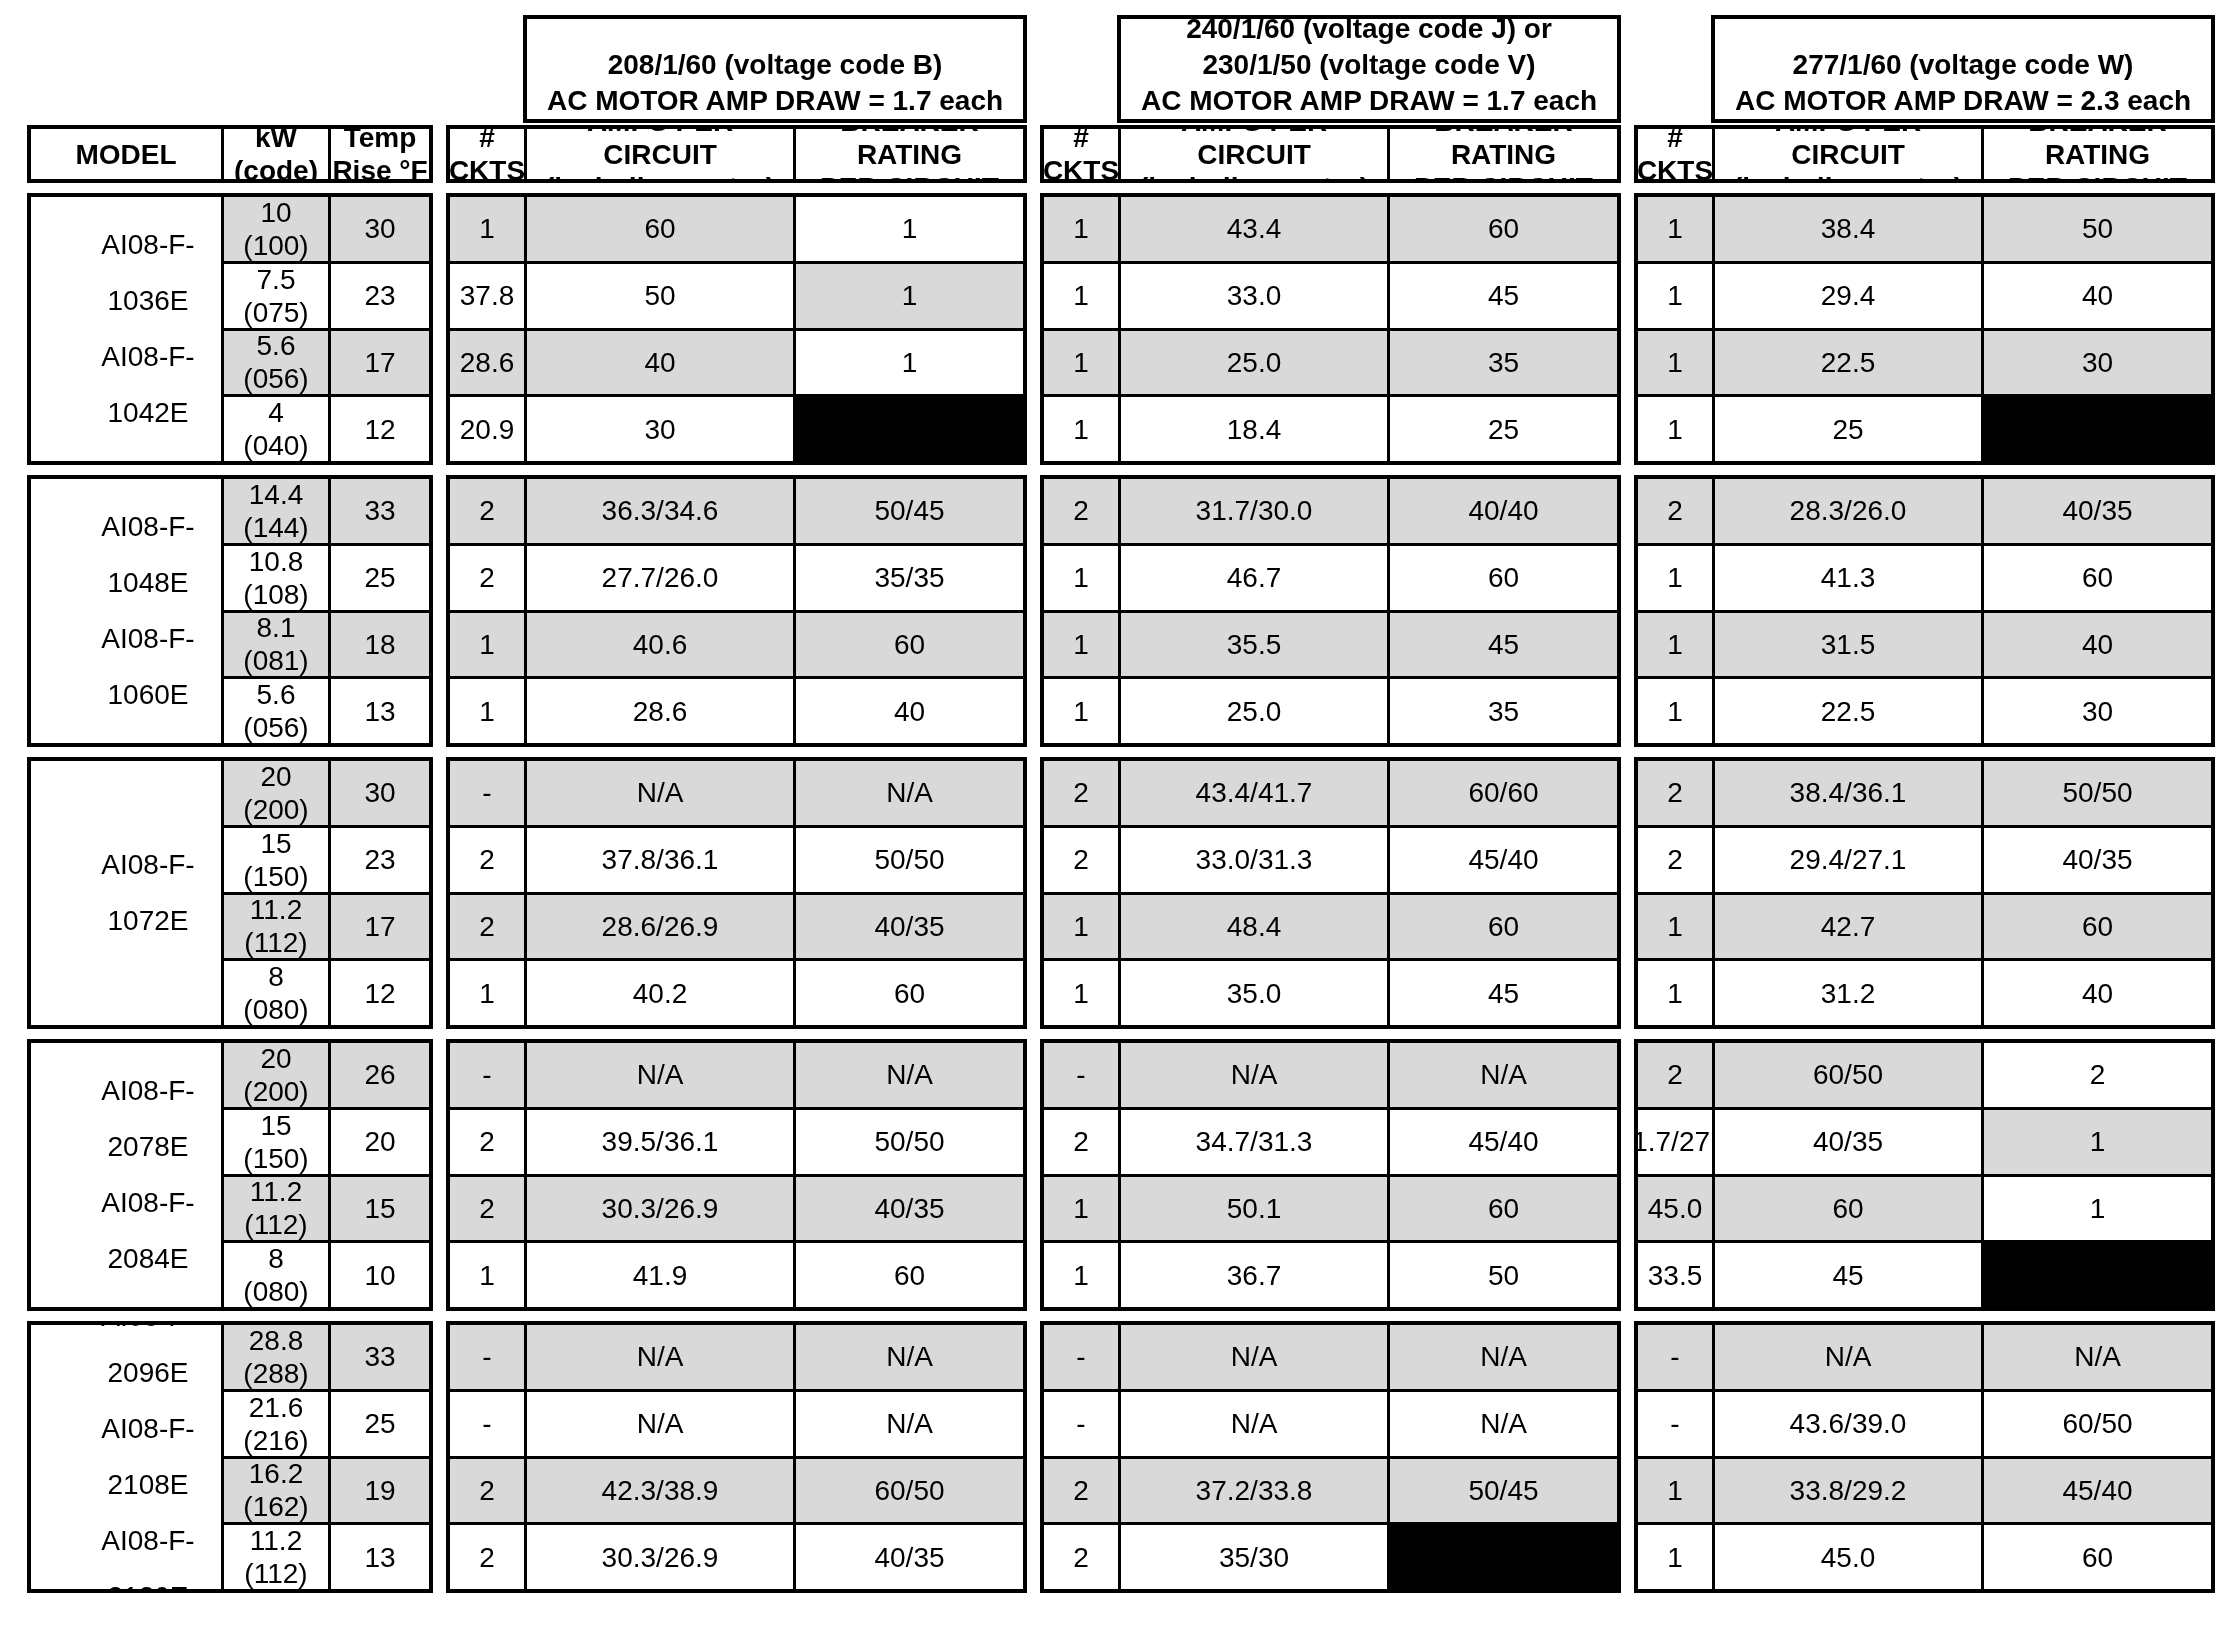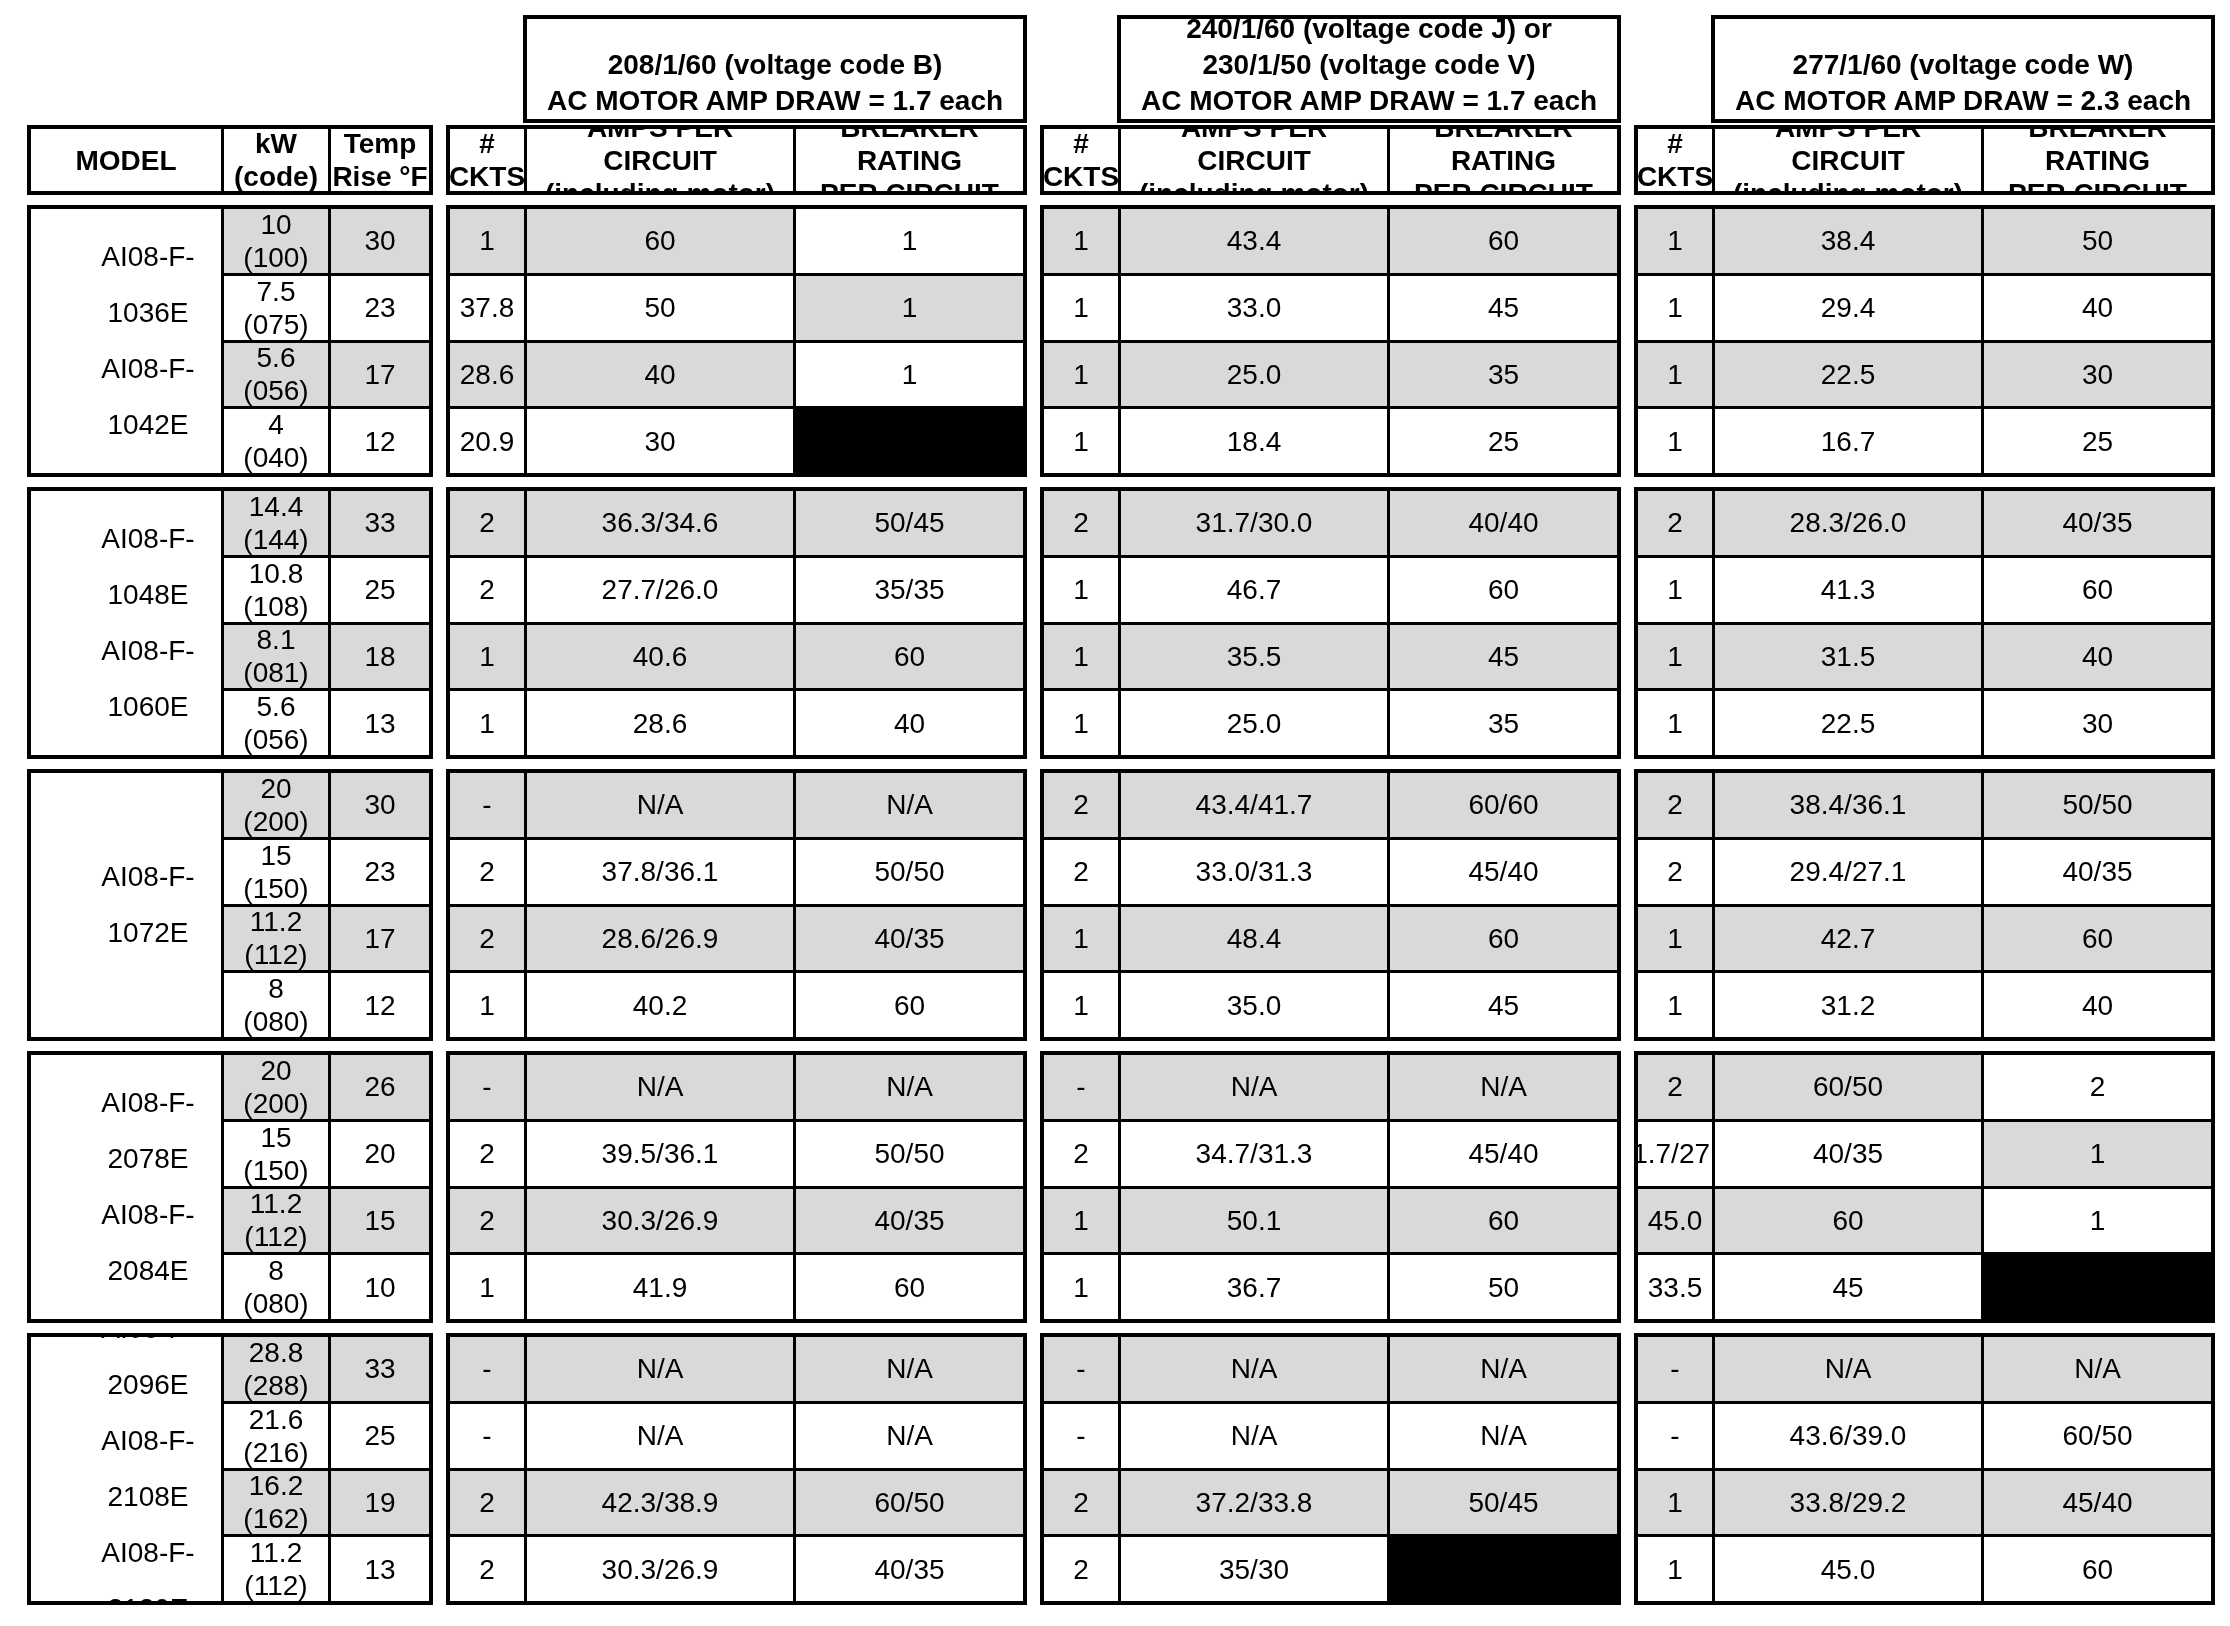--- a/index.html
+++ b/index.html
@@ -13,21 +13,21 @@
     position:absolute; top:0; height:108px; box-sizing:border-box;
     border:4px solid #000; background:#fff;
     display:flex; flex-direction:column; justify-content:flex-end; align-items:center;
     font-weight:bold; font-size:28px; line-height:36px; text-align:center;
   }
   .vbox-b  { left:523px;  width:504px; }
   .vbox-jv { left:1117px; width:504px; }
   .vbox-w  { left:1711px; width:504px;align-items:center; }
   
   .band { display:flex; gap:13px; margin-left:27px; }
-  .header-band { margin-top:2px; height:70px; }
+  .header-band { margin-top:2px; height:58px; }
   .group-band  { margin-top:10px; height:272px; }
   .sec {
     box-sizing:border-box; background:#000; border:4px solid #000;
     display:grid; gap:3px; flex:none;
   }
   .sec-left { width:406px; grid-template-columns:190px 104px 98px; }
   .sec-v    { width:581px; grid-template-columns:74px 266px 227px; }
   .header-band .sec { grid-template-rows:1fr; }
   .group-band  .sec { grid-template-rows:repeat(4,1fr); }
   .cell {
@@ -251,23 +251,20 @@
           <div class="cell shade">
             <div class="span">22.5</div>
           </div>
           <div class="cell shade">
             <div class="span">30</div>
           </div>
           <div class="cell">
             <div class="span">1</div>
           </div>
           <div class="cell">
-            <div class="span">16.7</div>
-          </div>
-          <div class="cell">
             <div class="span">25</div>
           </div>
         </div>
       </div>
       <div class="band group-band">
         <div class="sec sec-left">
           <div class="cell model-cell">
             <div class="div">AI08-F-1048E</div>
             <div class="div">AI08-F-1060E</div>
           </div>

